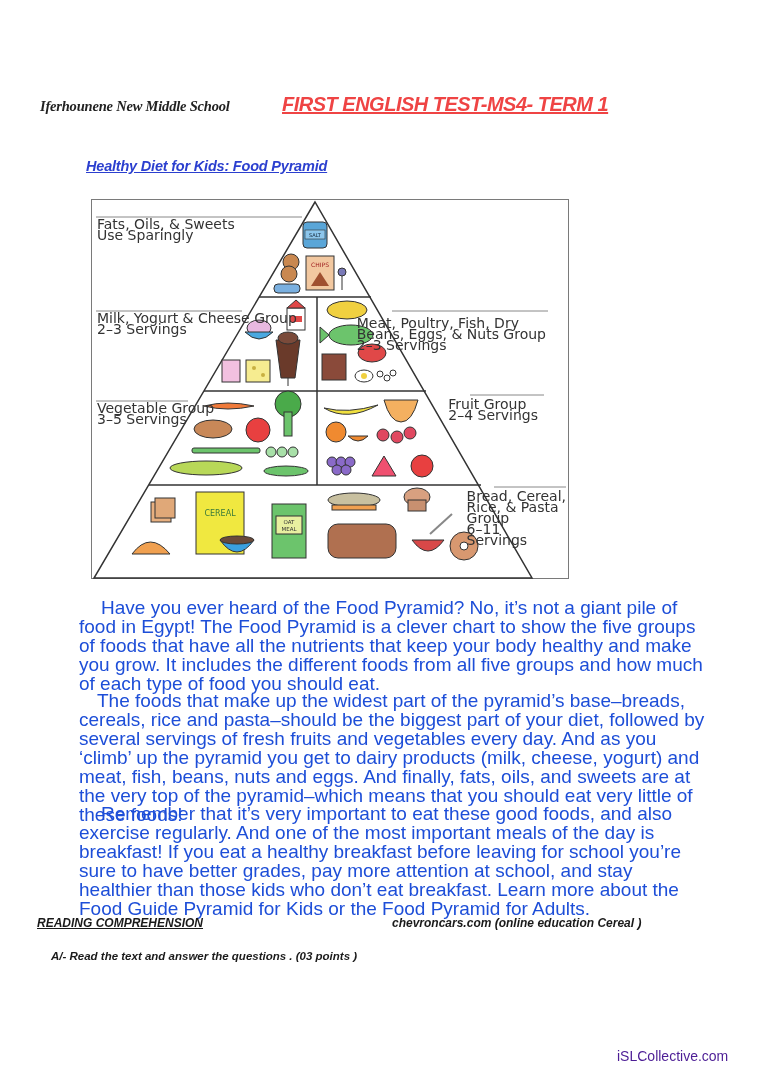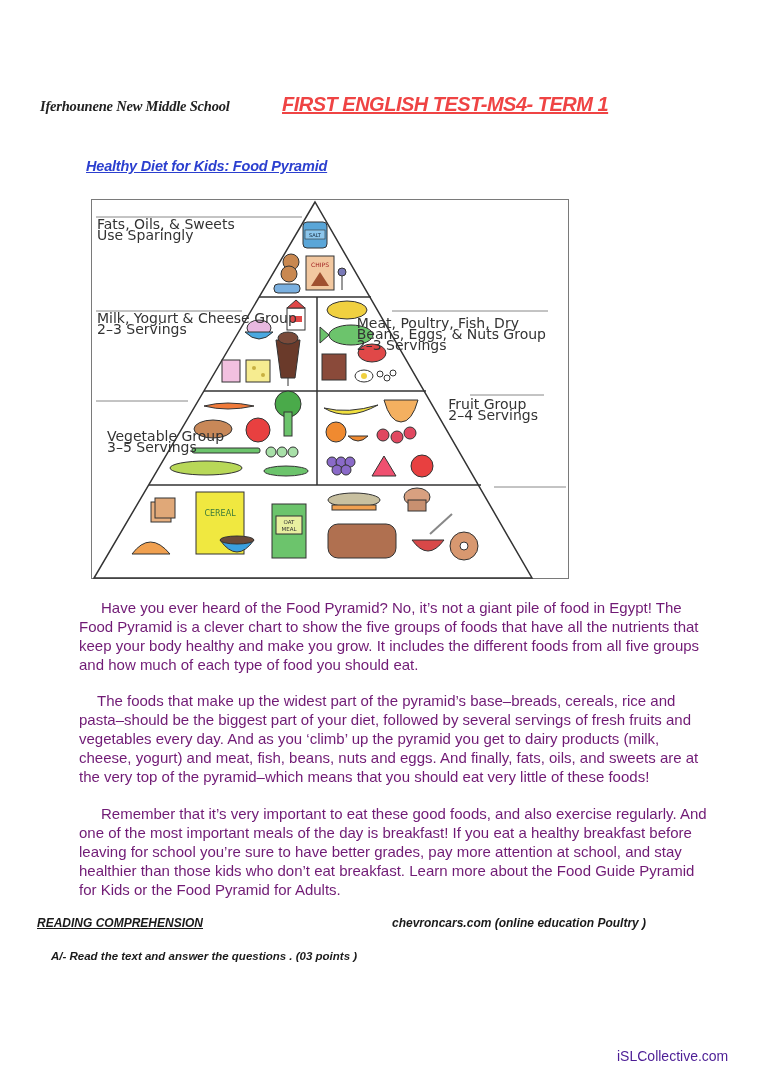--- a/index.html
+++ b/index.html
@@ -29,21 +29,21 @@
     border: 1.5px solid #7a7a7a; box-sizing: border-box;
   }
   .figure svg { position: absolute; left: 0; top: 0; }
   .grp-label {
     position: absolute; font-family: "DejaVu Sans", sans-serif; font-size: 14px;
     line-height: 11px; color: #333;
   }
   .grp-label.right { text-align: left; }
   .para {
     left: 79px; width: 630px; font-family: "Liberation Sans", sans-serif;
-    font-size: 15px; line-height: 19px; color: #701a75;
+    font-size: 19px; line-height: 19px; color: #1d4ed8;
   }
   .para p { margin: 0; }
   .reading {
     left: 37px; top: 916px; font-family: "Liberation Sans", sans-serif;
     font-size: 12px; font-weight: bold; font-style: italic; text-decoration: underline;
   }
   .source {
     left: 392px; top: 916px; font-family: "Liberation Sans", sans-serif;
     font-size: 12px; font-weight: bold; font-style: italic;
   }
@@ -253,36 +253,43 @@
   </div>
   <div class="grp-label" style="left:5px; top:113px;">
     <div>Milk, Yogurt &amp; Cheese Group</div>
     <div>2–3 Servings</div>
   </div>
   <div class="grp-label right" style="right:22px; top:118px;">
     <div>Meat, Poultry, Fish, Dry</div>
     <div>Beans, Eggs, &amp; Nuts Group</div>
     <div>2–3 Servings</div>
   </div>
-  <div class="grp-label" style="left:15px; top:203px;margin-top:28px;">
+  <div class="grp-label" style="left:5px; top:203px;">
     <div>Vegetable Group</div>
     <div>3–5 Servings</div>
   </div>
   <div class="grp-label right" style="right:30px; top:199px;">
     <div>Fruit Group</div>
     <div>2–4 Servings</div>
   </div>
+  <div class="grp-label right" style="right:2px; top:291px;">
+    <div>Bread, Cereal,</div>
+    <div>Rice, &amp; Pasta</div>
+    <div>Group</div>
+    <div>6–11</div>
+    <div>Servings</div>
+  </div>
 </div>
 
 <div class="abs para" style="top:598px; text-indent:22px;">
   <p>Have you ever heard of the Food Pyramid? No, it’s not a giant pile of food in Egypt! The Food Pyramid is a clever chart to show the five groups of foods that have all the nutrients that keep your body healthy and make you grow. It includes the different foods from all five groups and how much of each type of food you should eat.</p>
 </div>
 <div class="abs para" style="top:691px; text-indent:18px;">
   <p>The foods that make up the widest part of the pyramid’s base–breads, cereals, rice and pasta–should be the biggest part of your diet, followed by several servings of fresh fruits and vegetables every day. And as you ‘climb’ up the pyramid you get to dairy products (milk, cheese, yogurt) and meat, fish, beans, nuts and eggs. And finally, fats, oils, and sweets are at the very top of the pyramid–which means that you should eat very little of these foods!</p>
 </div>
 <div class="abs para" style="top:804px; text-indent:22px;">
   <p>Remember that it’s very important to eat these good foods, and also exercise regularly. And one of the most important meals of the day is breakfast! If you eat a healthy breakfast before leaving for school you’re sure to have better grades, pay more attention at school, and stay healthier than those kids who don’t eat breakfast. Learn more about the Food Guide Pyramid for Kids or the Food Pyramid for Adults.</p>
 </div>
 
 <div class="abs reading">READING COMPREHENSION </div>
-<div class="abs source">chevroncars.com (online education Poultry )</div>
+<div class="abs source">chevroncars.com (online education Cereal )</div>
 <div class="abs instruction">A/- Read the text and answer the questions . (03 points )</div>
 <div class="abs watermark">iSLCollective.com</div>
 
 </body></html>

